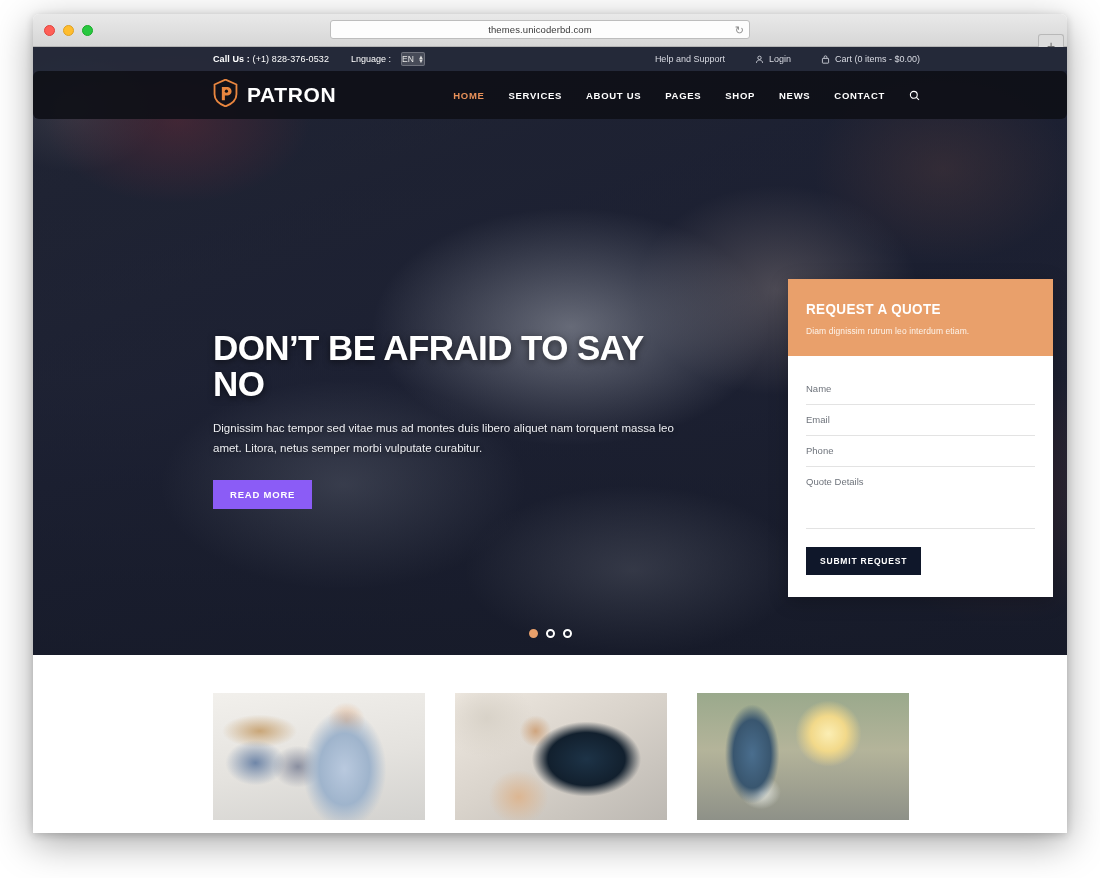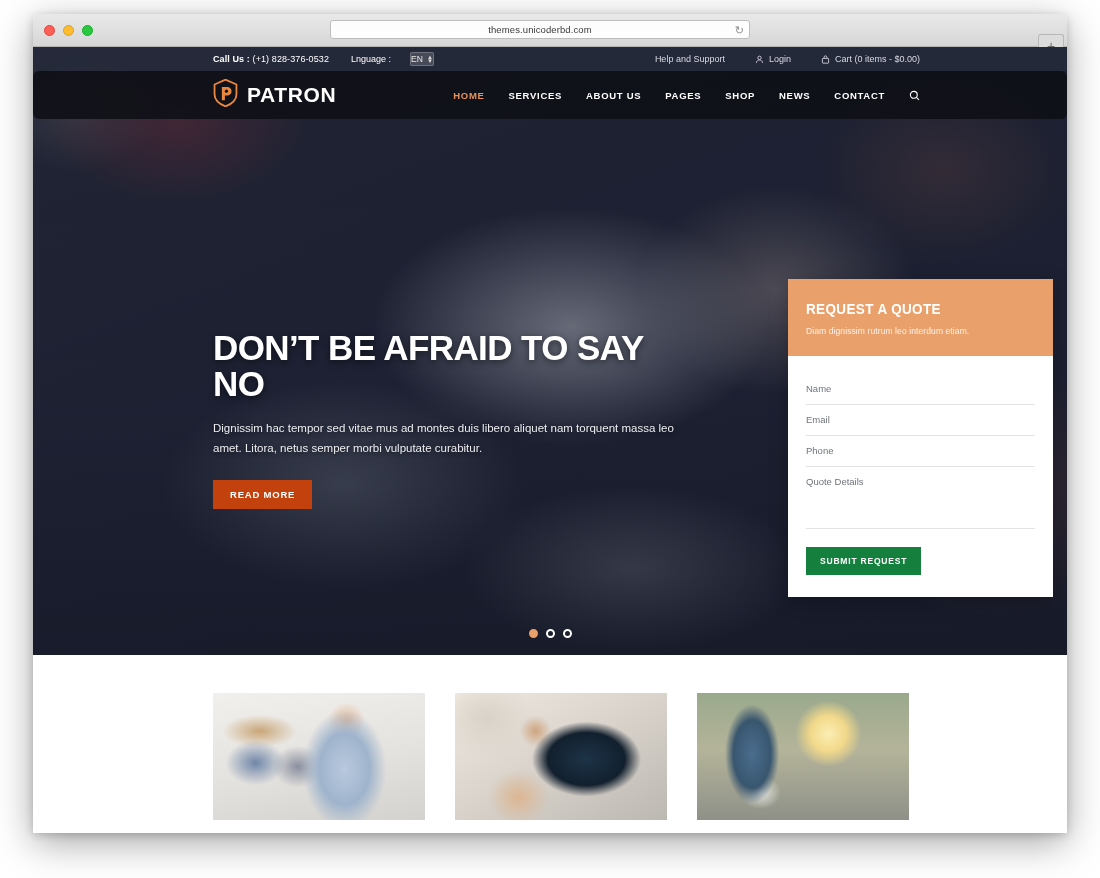--- a/index.html
+++ b/index.html
@@ -141,21 +141,21 @@
   .topbar-left {
     position: absolute;
     left: 180px;
     display: flex;
     align-items: center;
     gap: 22px;
     white-space: nowrap;
   }
   .callus strong { font-weight: 700; }
   .callus { letter-spacing: 0.1px; }
-  .lang-group { display: flex; align-items: center; gap: 19px; }
+  .lang-group { display: flex; align-items: center; gap: 10px; }
   .lang-select {
     display: inline-flex;
     align-items: center;
     gap: 4px;
     background: rgba(255,255,255,0.16);
     border: 1px solid rgba(255,255,255,0.22);
     border-radius: 2px;
     padding: 1px 0;
     font-size: 8.5px;
     color: #e6e6e6;
@@ -241,21 +241,21 @@
   .hero-sub {
     margin-top: 18px;
     color: #edeef2;
     font-size: 11.5px;
     line-height: 1.68;
     text-shadow: 0 1px 4px rgba(0,0,0,0.5);
   }
   .btn-readmore {
     margin-top: 22px;
     display: inline-block;
-    background: #c2410c;
+    background: #8b5cf6;
     color: #ffffff;
     font-size: 9.5px;
     font-weight: 700;
     letter-spacing: 0.8px;
     padding: 9px 17px;
     border: none;
     cursor: pointer;
   }
 
   
@@ -316,21 +316,21 @@
     font-family: "Liberation Sans", sans-serif;
     font-size: 9.5px;
     color: #5a5f68;
     background: transparent;
     display: block;
   }
   .field::placeholder { color: #6f747c; }
   .field.textarea { height: 62px; resize: none; padding-top: 9px; }
   .btn-submit {
     margin-top: 18px;
-    background: #15803d;
+    background: #0f172a;
     border: none;
     color: #ffffff;
     font-size: 8.5px;
     font-weight: 700;
     letter-spacing: 0.8px;
     padding: 9px 14px;
     cursor: pointer;
     font-family: "Liberation Sans", sans-serif;
   }
 

